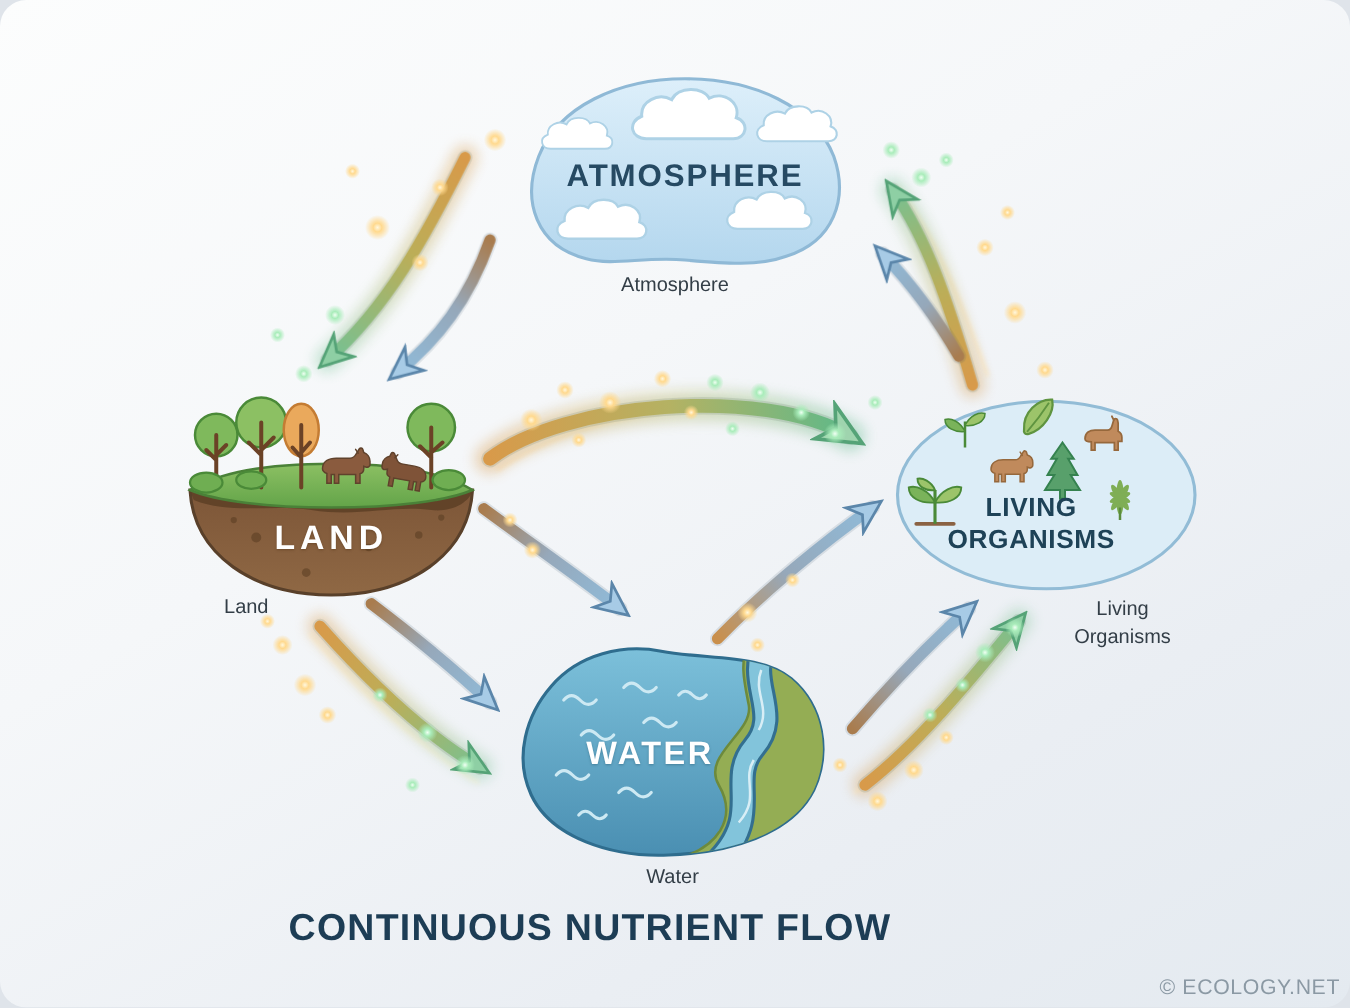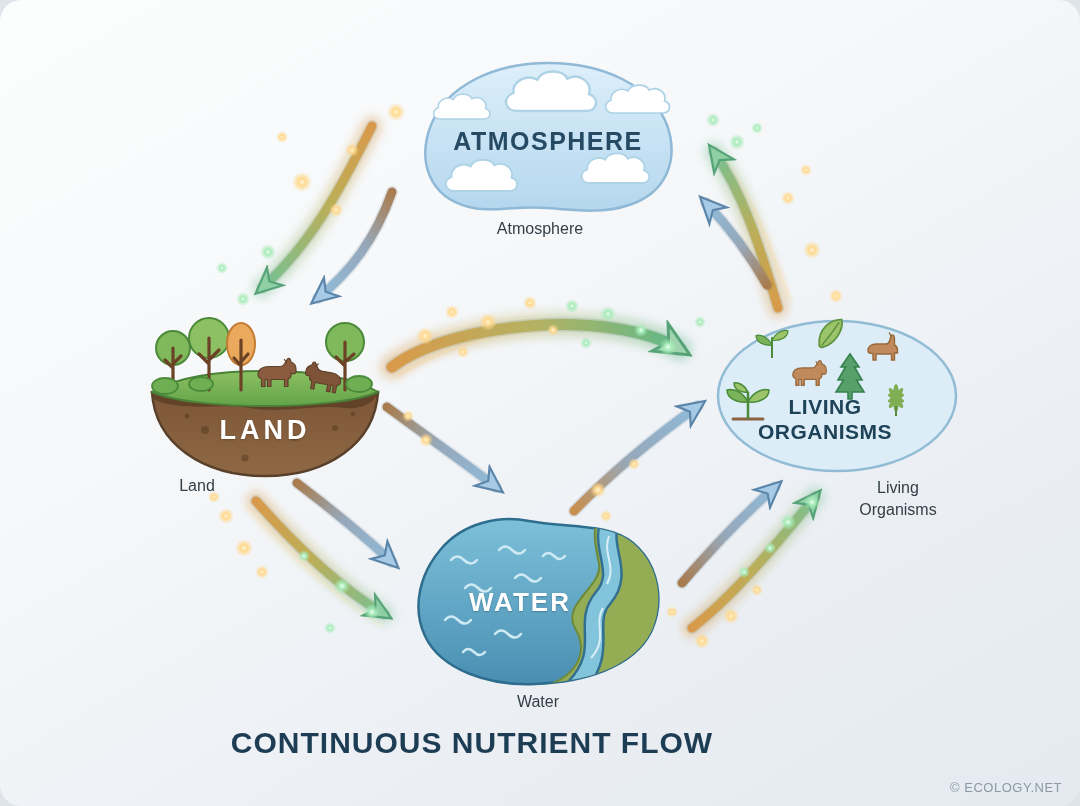--- a/index.html
+++ b/index.html
@@ -20,21 +20,21 @@
   .lbl-land{left:145px;top:415px;width:240px;font-size:27px;letter-spacing:4px;color:#ffffff;text-shadow:0 1px 2px rgba(60,35,10,.35);}
   .lbl-water{left:405px;top:587px;width:230px;font-size:26px;letter-spacing:2px;color:#ffffff;text-shadow:0 1px 2px rgba(20,60,80,.35);}
   .lbl-lo{left:745px;top:394px;width:160px;font-size:21px;letter-spacing:.5px;color:#1e4257;line-height:1.2;}
   .cap{position:absolute;text-align:center;font-size:16px;color:#333e47;font-weight:500;}
   .cap-atmosphere{left:440px;top:220px;width:200px;}
   .cap-land{left:147px;top:477px;width:100px;}
   .cap-water{left:458px;top:693px;width:160px;}
   .cap-lo{left:838px;top:477px;width:120px;line-height:1.35;}
   .title{position:absolute;left:0;top:726px;width:944px;text-align:center;
          font-size:30px;font-weight:800;letter-spacing:1px;color:#1d3d55;}
-  .watermark{position:absolute;right:18px;top:780px;font-size:13px;color:#8b99a4;letter-spacing:.5px;}
+  .watermark{position:absolute;right:8px;top:780px;font-size:17px;color:#8b99a4;letter-spacing:.5px;}
 </style>
 </head>
 <body>
 
 <div class="canvas">
 
   <svg class="layer" width="1080" height="806" viewBox="0 0 1080 806">
     <defs>
       <filter id="fGlow" x="-60%" y="-60%" width="220%" height="220%">
           <feGaussianBlur stdDeviation="5"></feGaussianBlur>

